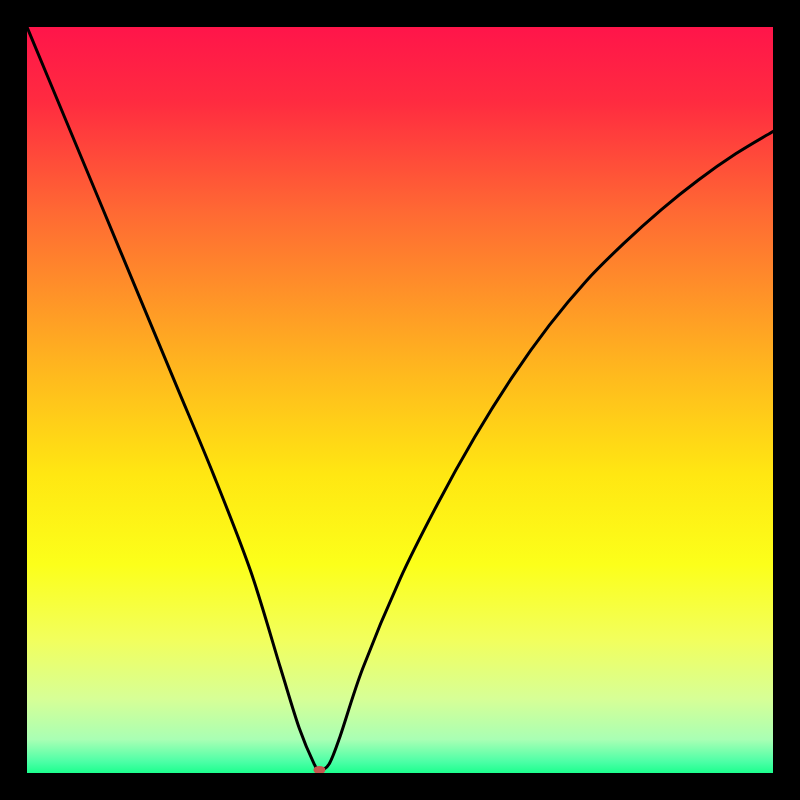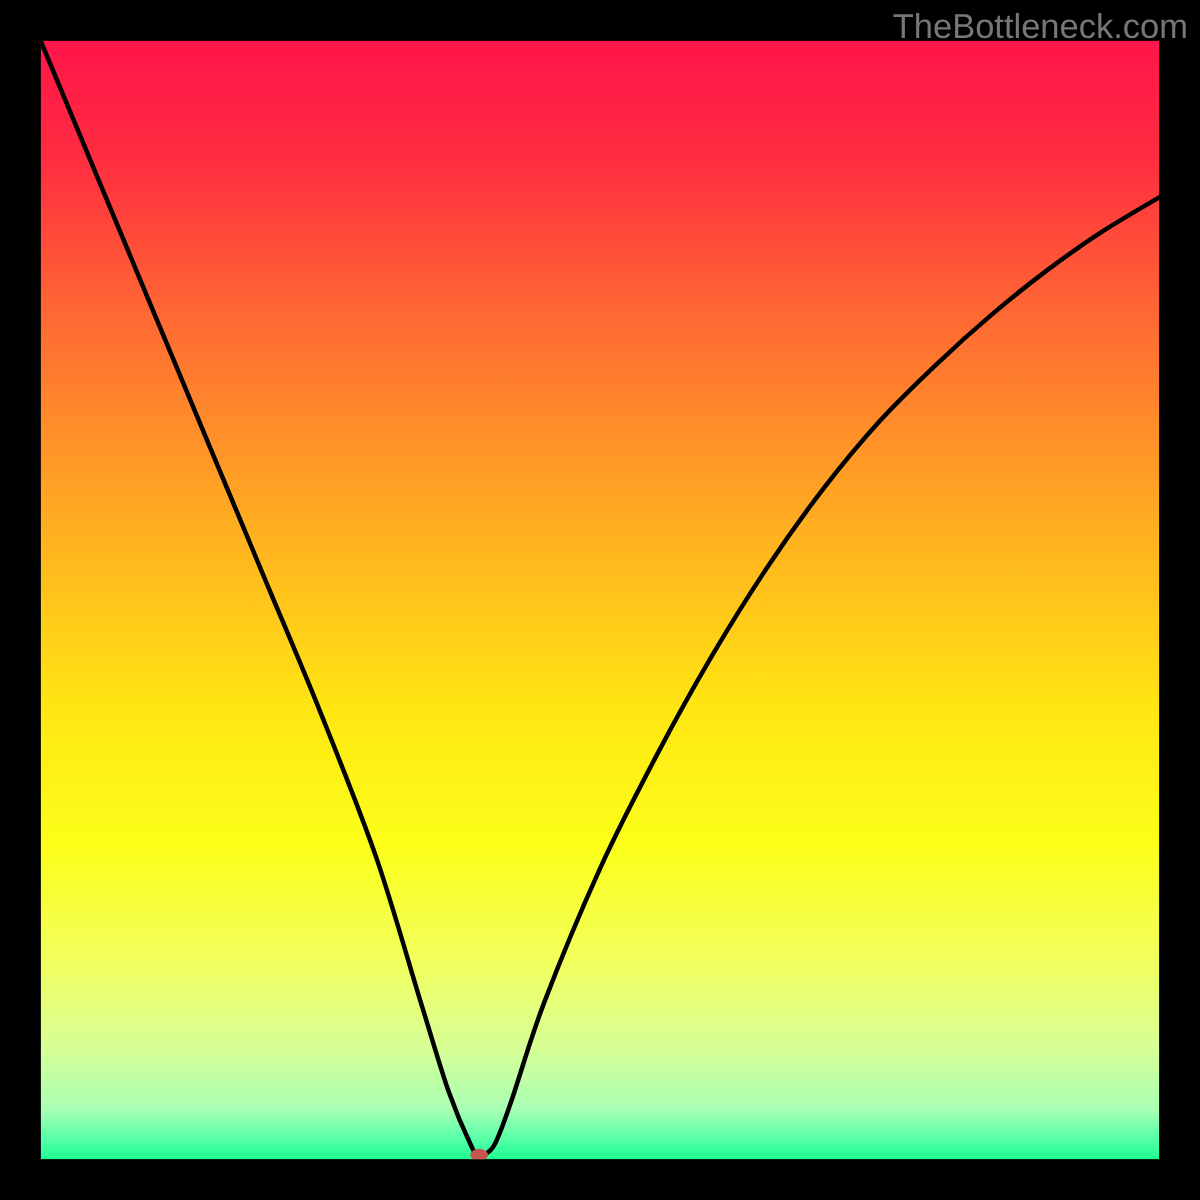--- a/index.html
+++ b/index.html
@@ -57,14 +57,13 @@
             <stop offset="95.5%" stop-color="#a9ffb4"></stop>
             <stop offset="98.5%" stop-color="#4cffa6"></stop>
             <stop offset="100%" stop-color="#1cff8e"></stop>
           </linearGradient>
         </defs>
         <rect x="0" y="0" width="746" height="746" fill="url(#bg-grad)"></rect>
         <path d="M 0 0 C 5.968000000000001 14.323199999999998, 25.364000000000004 60.87359999999998, 37.300000000000004 89.51999999999998 C 49.236000000000004 118.16639999999998, 62.66400000000001 150.39359999999996, 74.60000000000001 179.03999999999996 C 86.536 207.68639999999996, 99.96399999999998 239.9136, 111.89999999999999 268.56 C 123.836 297.20640000000003, 137.264 329.4336, 149.20000000000002 358.08 C 161.13600000000002 386.72639999999996, 174.564 417.76, 186.5 447.59999999999997 C 198.436 477.43999999999994, 213.05759999999998 513.5464, 223.79999999999998 544.5799999999999 C 234.5424 575.6135999999999, 245.88160000000002 616.4943999999999, 253.64000000000001 641.56 C 261.39840000000004 666.6256, 266.91880000000003 685.96192, 272.29 701.24 C 277.6612 716.51808, 283.98728 730.36384, 287.21 737.048 C 290.43271999999996 743.73216, 290.0448 743.016, 292.432 743.016 C 294.8192 743.016, 298.78792 742.53856, 302.13 737.048 C 305.47208 731.55744, 307.9488 723.9780800000001, 313.32 708.7 C 318.6912 693.42192, 326.15119999999996 666.6256, 335.7 641.56 C 345.2488 616.4943999999999, 361.064 578.2991999999999, 373 552.04 C 384.936 525.7808, 398.36400000000003 500.1184, 410.3 477.44 C 422.236 454.7616, 435.664 430.5912, 447.59999999999997 410.3 C 459.53599999999994 390.0088, 472.96400000000006 368.524, 484.90000000000003 350.62 C 496.836 332.716, 510.26399999999995 313.9168, 522.1999999999999 298.40000000000003 C 534.136 282.88320000000004, 547.564 266.76959999999997, 559.5 253.64 C 571.436 240.51039999999998, 584.864 227.67920000000004, 596.8000000000001 216.34000000000003 C 608.7360000000001 205.00080000000003, 622.164 192.91559999999998, 634.1 182.76999999999998 C 646.0360000000001 172.62439999999998, 659.4639999999999 161.88199999999995, 671.4 152.92999999999995 C 683.336 143.97799999999995, 696.7639999999999 134.57840000000004, 708.6999999999999 126.82000000000005 C 720.636 119.06160000000007, 740.032 108.02080000000005, 746 104.44000000000005" fill="none" stroke="#000000" stroke-width="3" stroke-linecap="round"></path>
         <ellipse cx="292.432" cy="743.016" rx="5.968" ry="4.103000000000001" fill="#c6564e"></ellipse>
       </svg>
   </div>
-  <div class="watermark">TheBottleneck.com</div>
 </div>
 
 </body></html>

